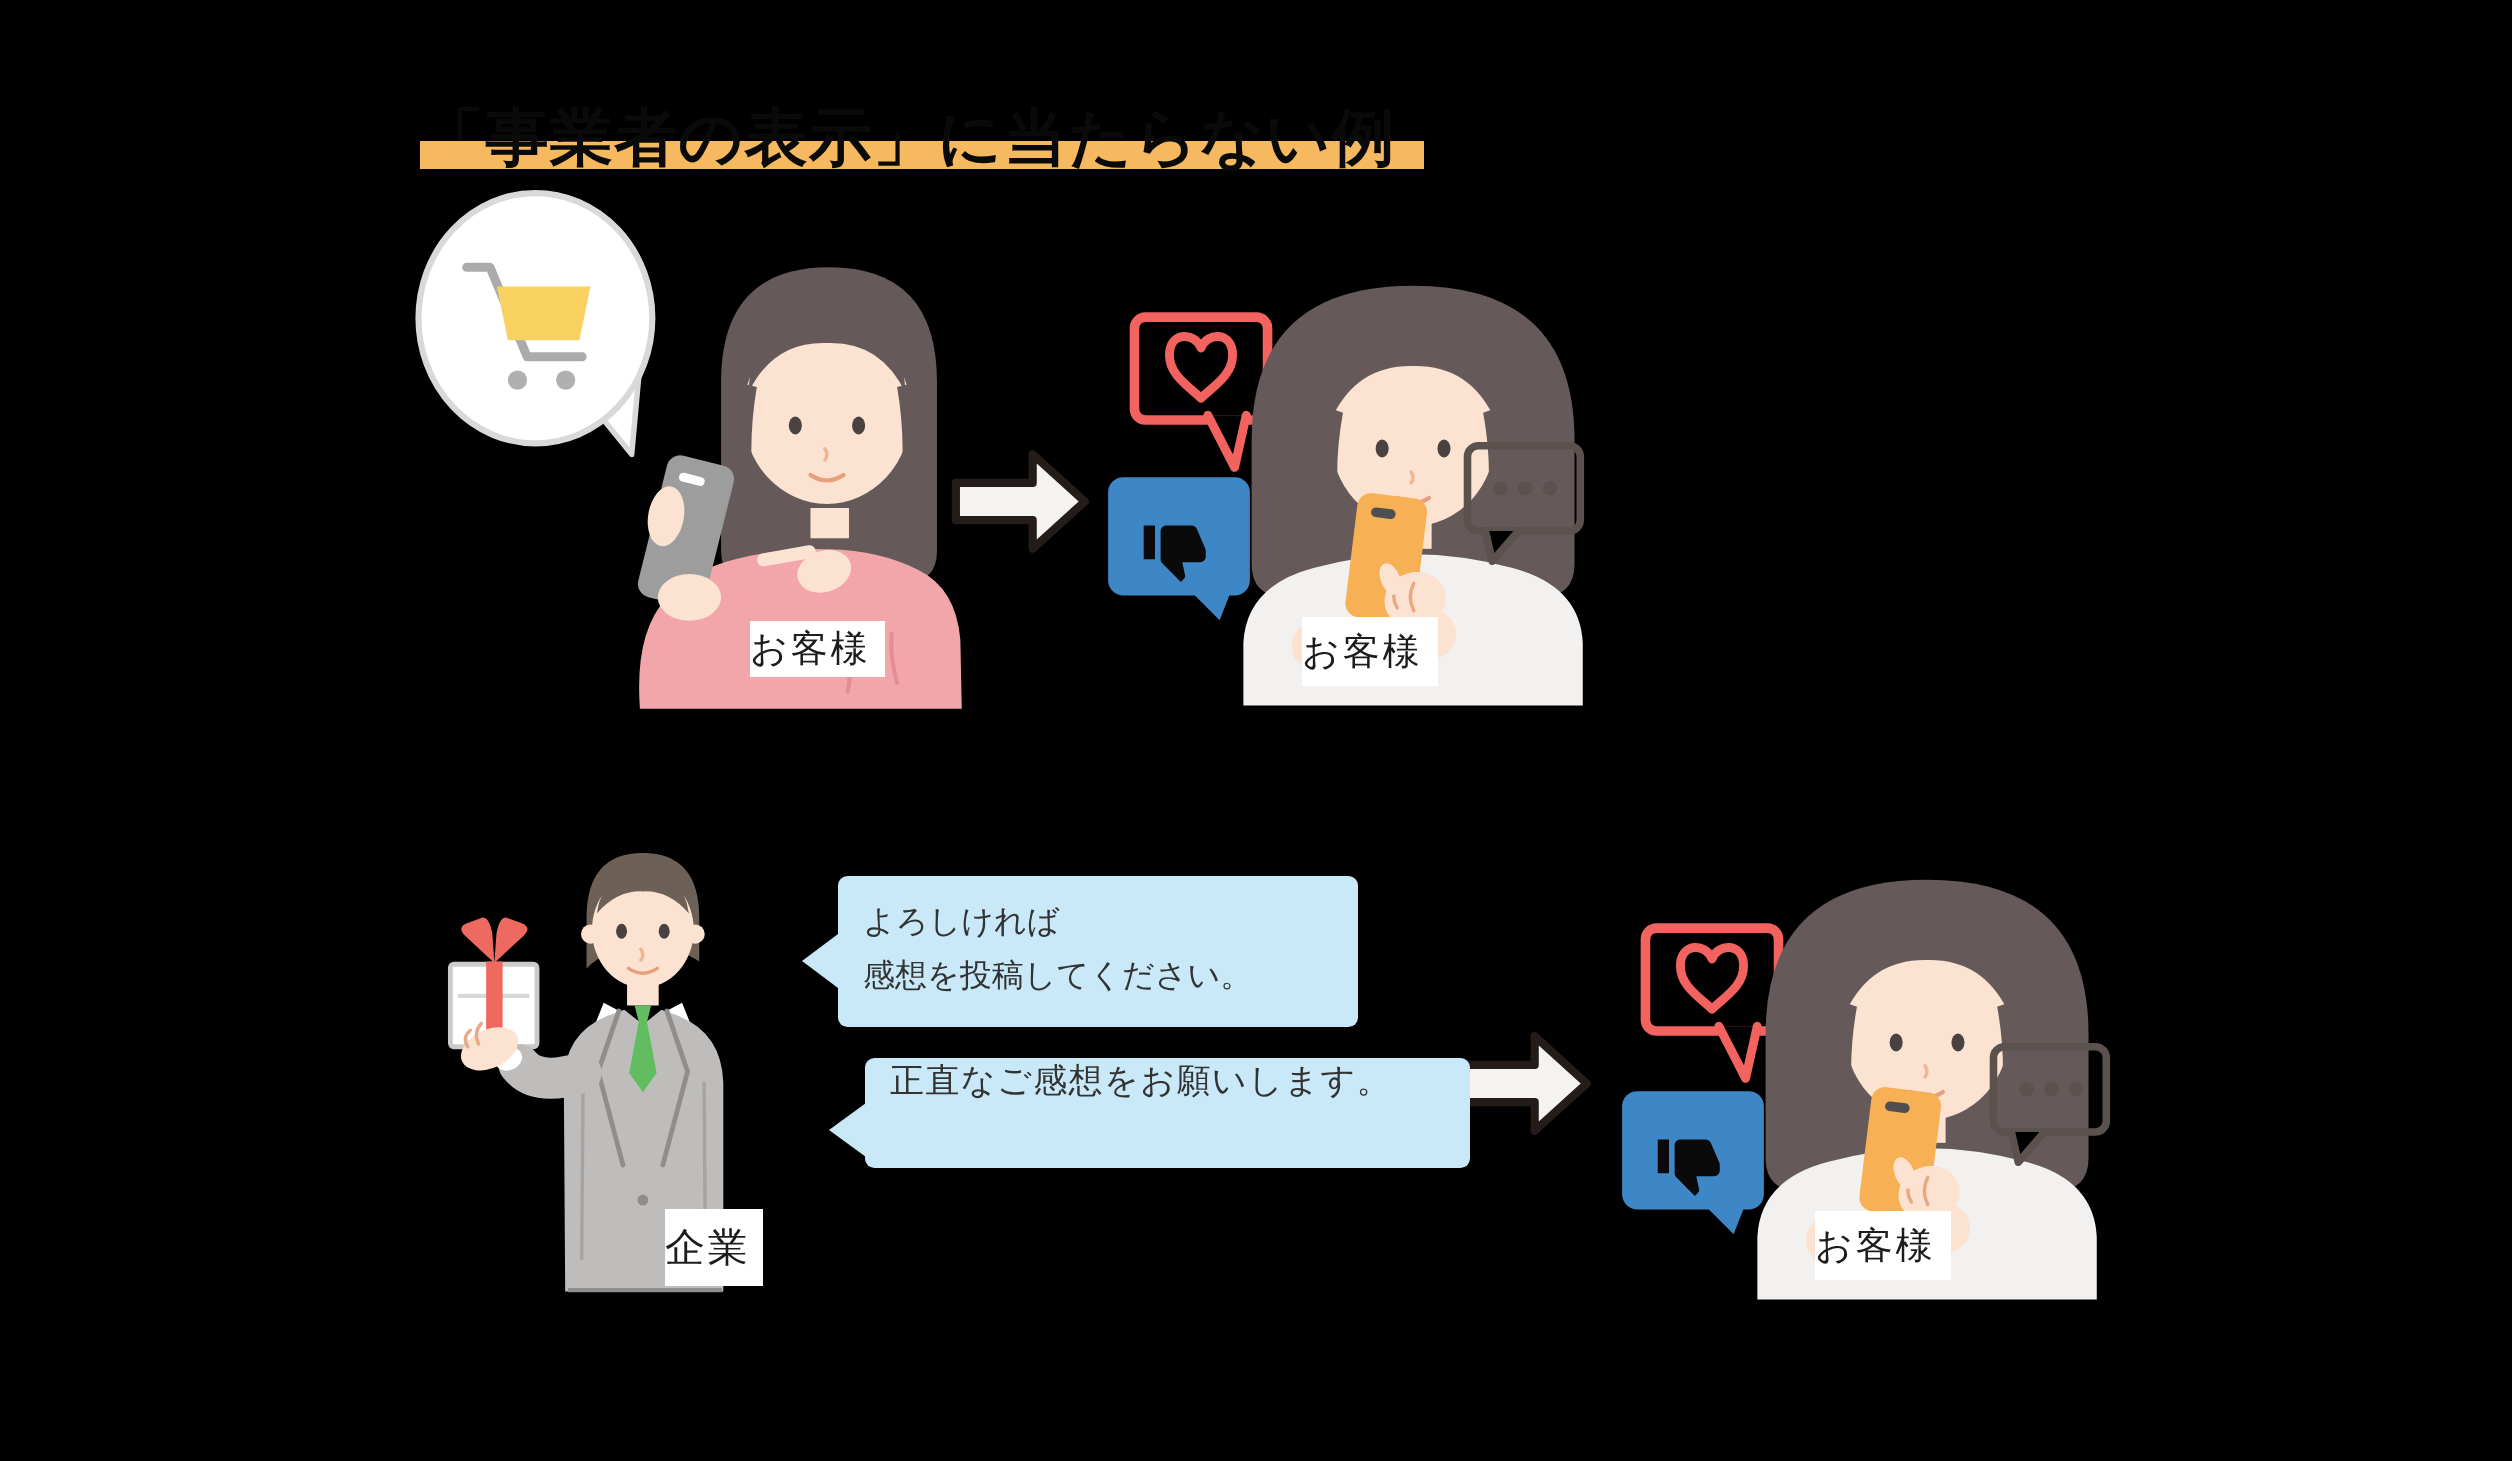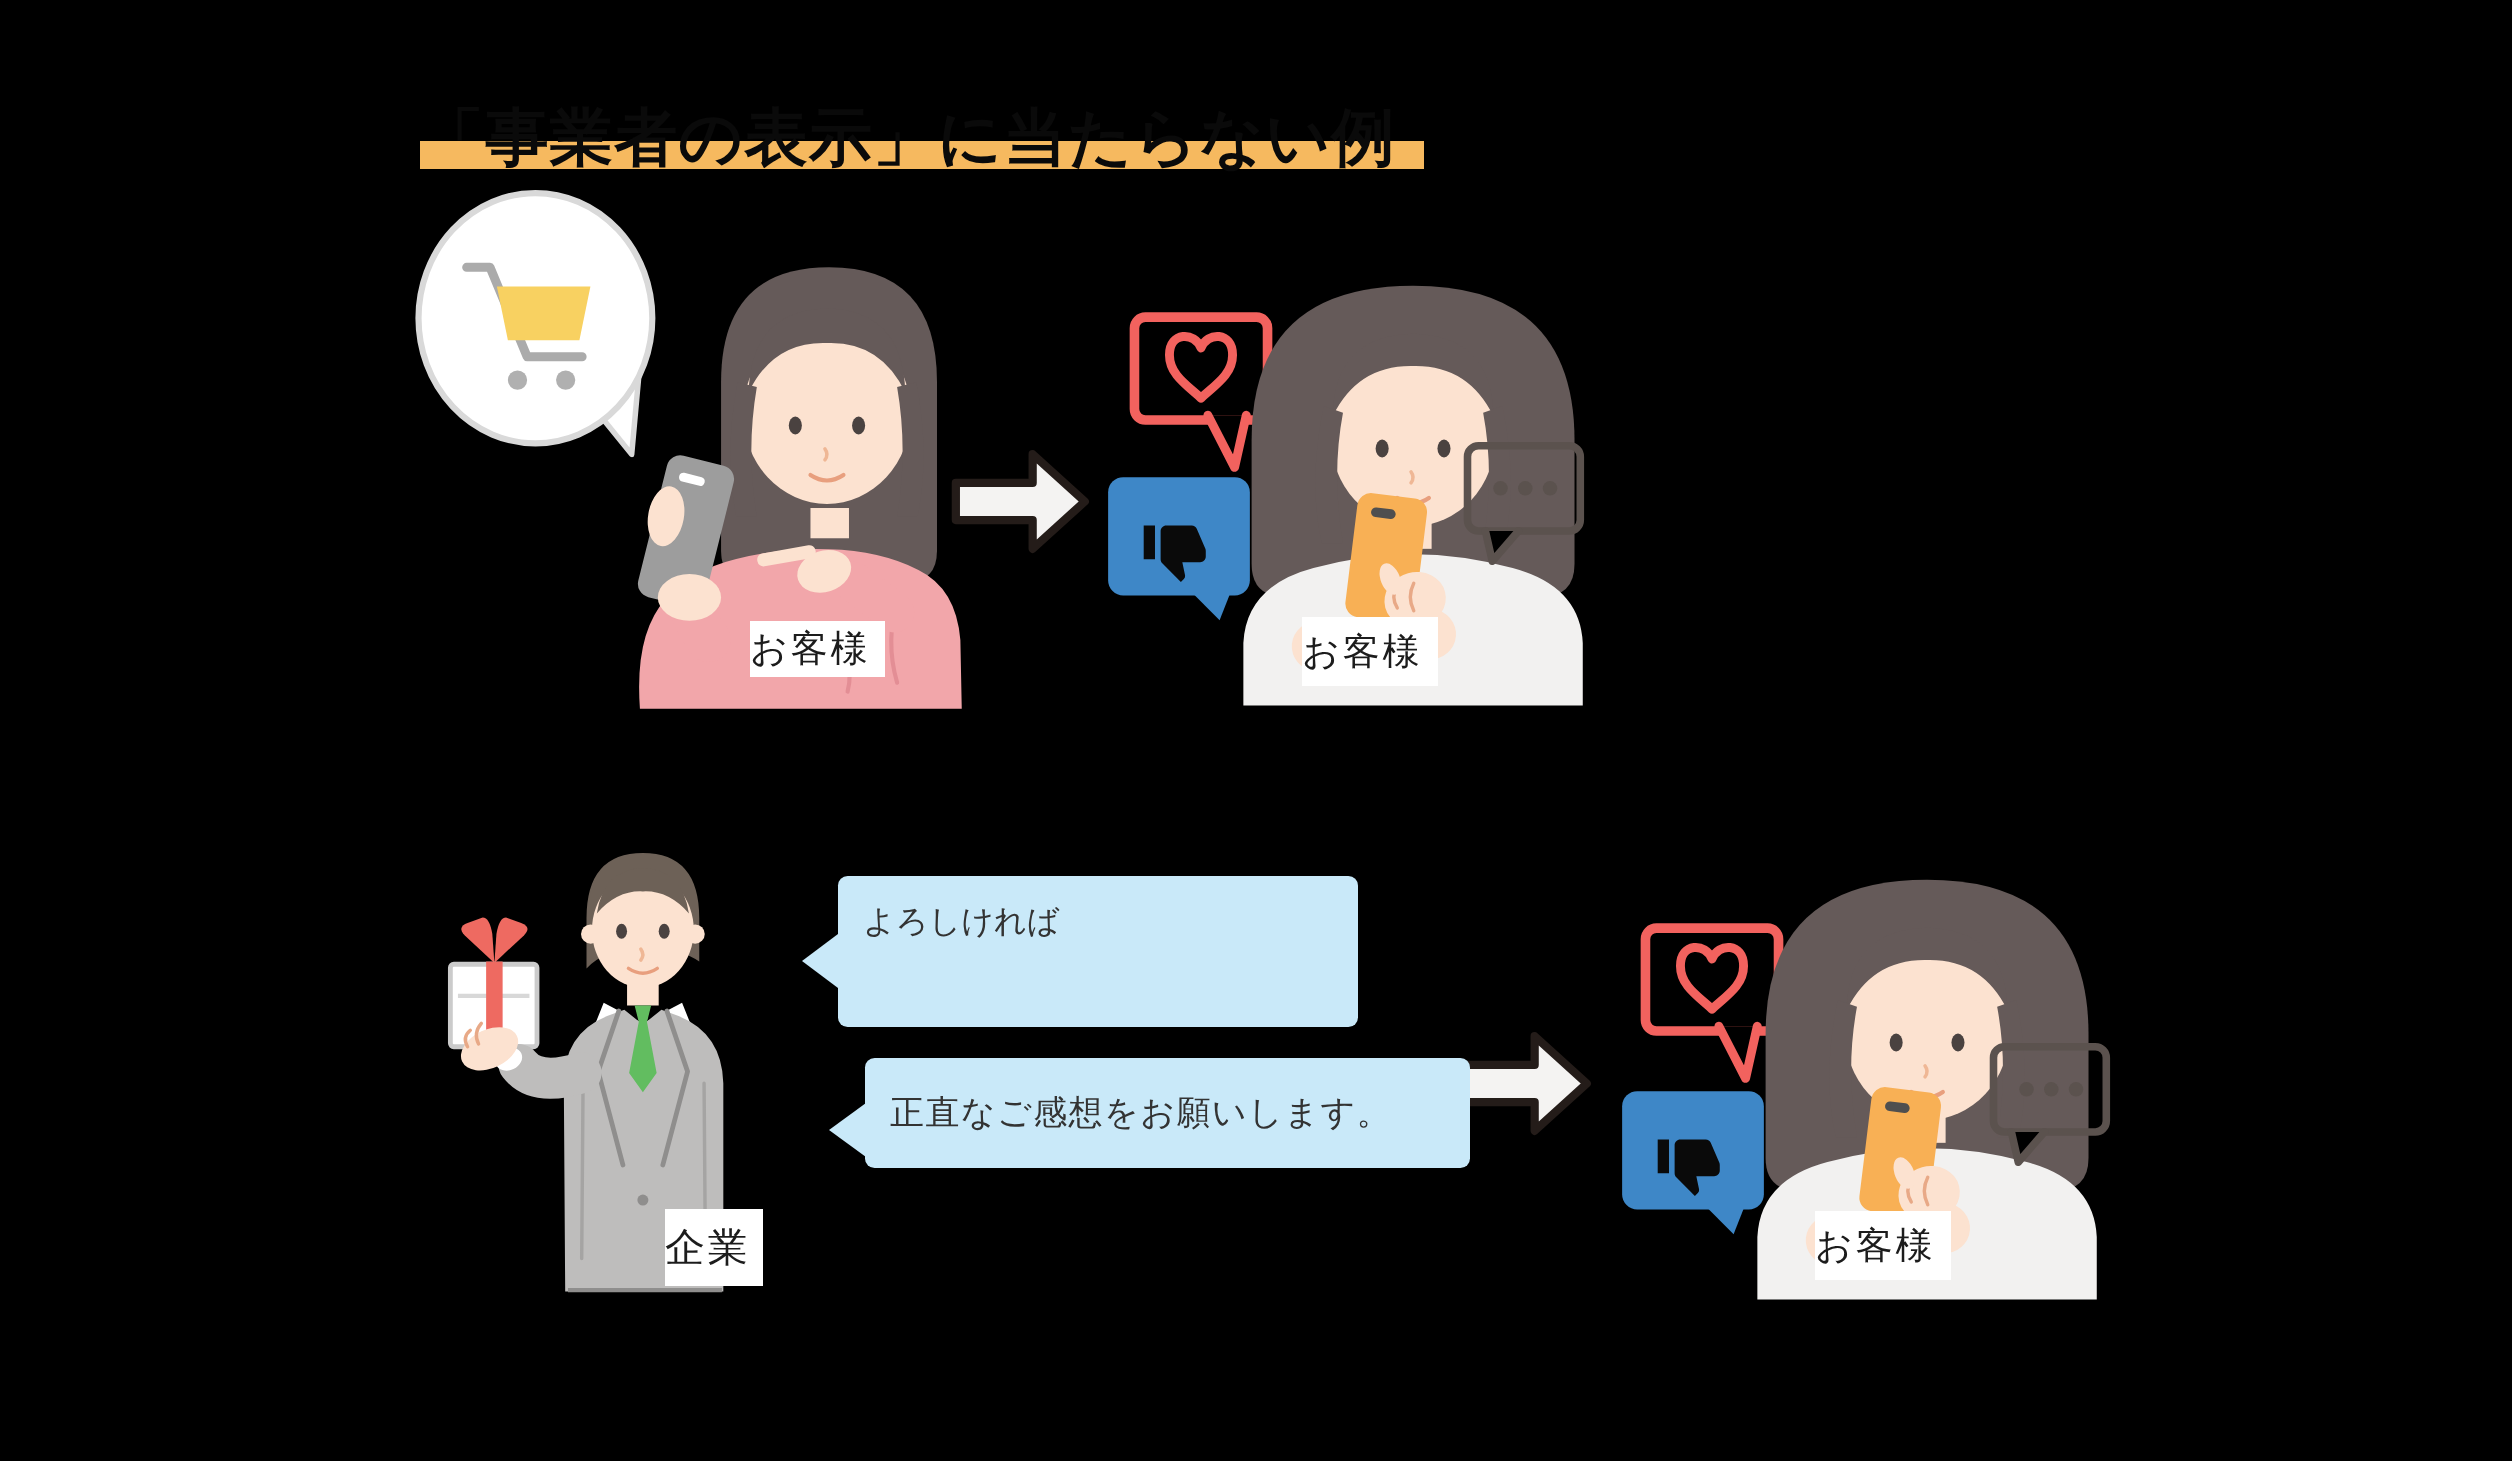--- a/index.html
+++ b/index.html
@@ -13,21 +13,21 @@
   
   .name-label{background:#FFFFFF;color:#1C1C1C;display:flex;align-items:center;justify-content:flex-start;
               font-size:37px;font-weight:400;letter-spacing:2.8px;z-index:5;}
   .lbl1{left:750px;top:621px;width:135px;height:56px;}
   .lbl2{left:1302px;top:617px;width:136px;height:69px;}
   .lbl3{left:1815px;top:1211px;width:136px;height:69px;}
   .lblc{left:665px;top:1209px;width:98px;height:77px;font-size:40px;}
   
   .msg{background:#C9E9F9;border-radius:9.6px;color:#333;z-index:4;}
   .msg1{left:838px;top:876px;width:520px;height:151px;font-size:32px;line-height:54px;padding:18px 0 0 25px;box-sizing:border-box;}
-  .msg2{left:865px;top:1058px;width:605px;height:110px;font-size:34px;display:flex;align-items:center;padding-left:25px;box-sizing:border-box;letter-spacing:1.4px;}
+  .msg2{left:865px;top:1058px;width:605px;height:110px;font-size:34px;display:flex;padding-left:25px;box-sizing:border-box;letter-spacing:1.4px;}
   .msg::before{content:"";position:absolute;left:-36px;border-style:solid;
                border-color:transparent #C9E9F9 transparent transparent;}
   .msg1::before{top:58px;border-width:27.5px 36px 27.5px 0;}
   .msg2::before{top:45px;border-width:27.5px 37px 27.5px 0;}
   .msg .line{display:block;}
   svg{display:block;}
 </style>
 </head>
 <body>
 
@@ -168,20 +168,21 @@
       <ellipse cx="72" cy="295" rx="44" ry="28" fill="#FCE2D0" transform="rotate(-25 72 295)"></ellipse>
       <path d="M 44,268 Q 32,278 40,292 M 60,258 Q 48,272 56,288" fill="none" stroke="#E8A987" stroke-width="5" stroke-linecap="round"></path>
     </g>
   </svg>
   <div class="abs name-label lblc">
     <span>企業</span>
   </div>
 
   <div class="abs msg msg1">
     <span class="line">よろしければ</span>
+    <span class="line">感想を投稿してください。</span>
   </div>
   <div class="abs msg msg2">
     <span class="line">正直なご感想をお願いします。</span>
   </div>
 
   <svg class="abs" style="left:1451px;top:1029px;" width="144" height="109" viewBox="0 0 210 158">
     <polygon points="10,52 122,52 122,10 198,79 122,148 122,106 10,106" fill="#F4F3F2" stroke="#241C19" stroke-width="12" stroke-linejoin="round"></polygon>
   </svg>
 
   <svg class="abs" style="left:1639px;top:922px;" width="146" height="166" viewBox="0 0 212 242">

